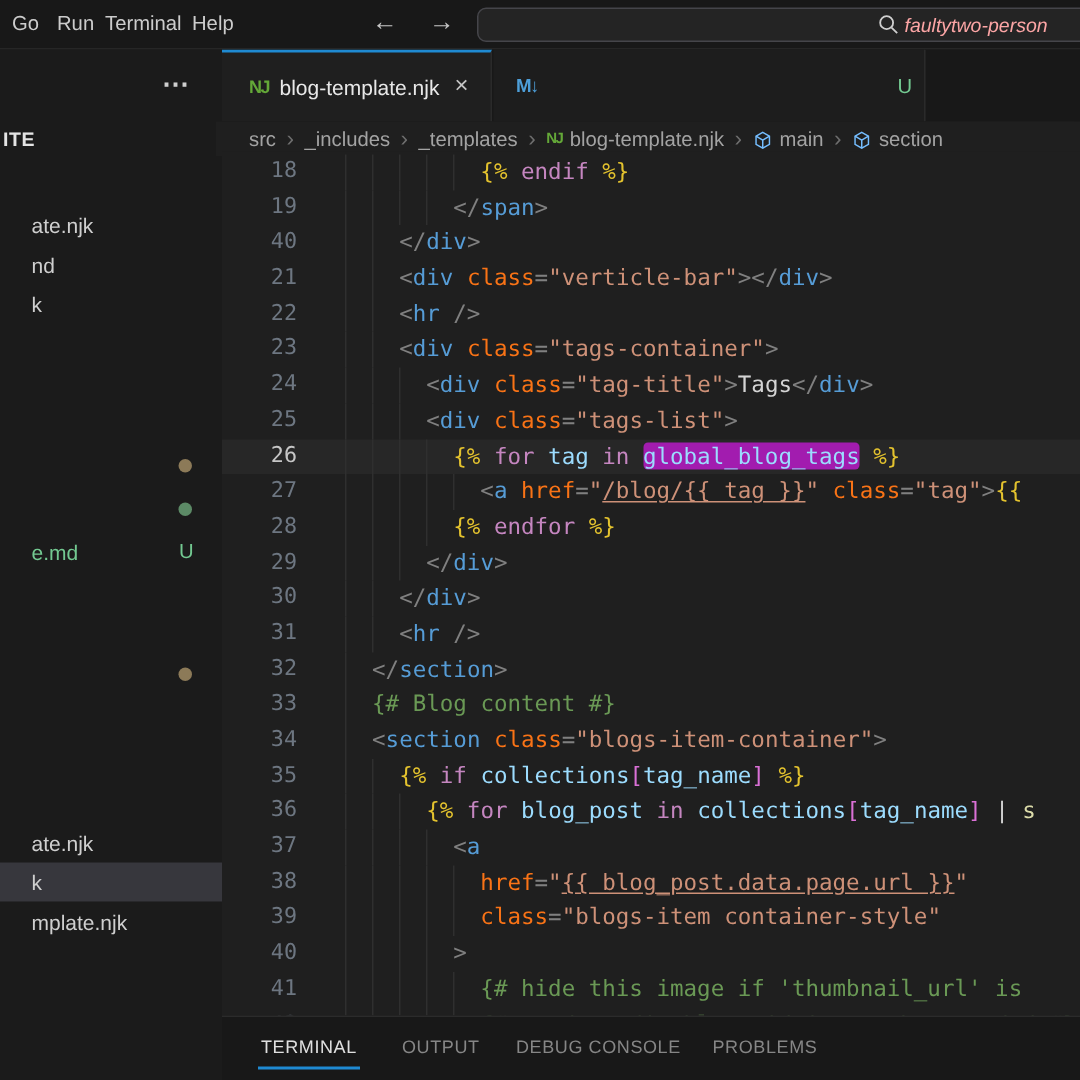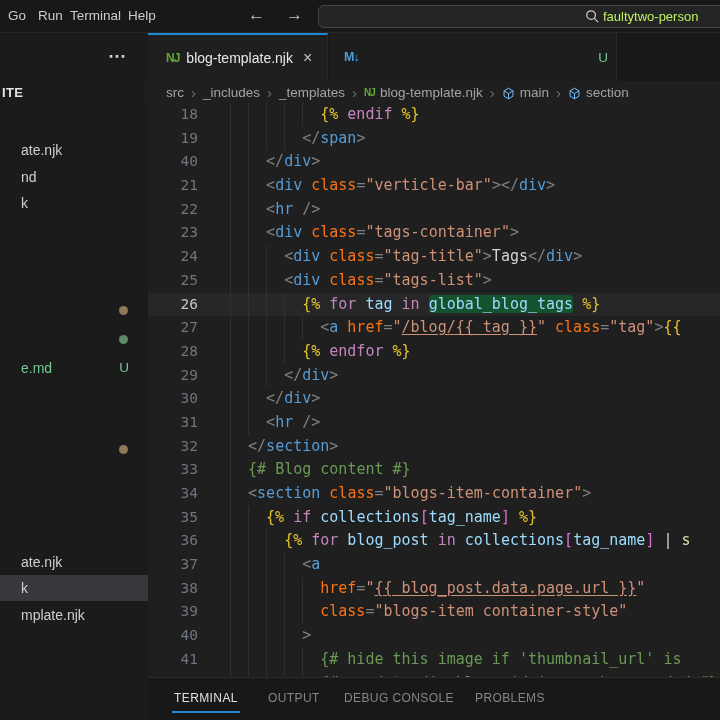--- a/index.html
+++ b/index.html
@@ -10,21 +10,21 @@
   
   #titlebar { position:absolute; left:0; top:0; width:720px; height:33px;
     background:#181818; border-bottom:1px solid #262626; overflow:hidden; }
   .menu-item { position:absolute; top:8px; font-size:13.5px; color:#cccccc; cursor:default; }
   #menu-go{left:8px} #menu-run{left:38px} #menu-terminal{left:70px} #menu-help{left:128px}
   .navarrow { position:absolute; top:5px; font-size:17px; color:#c5c5c5; }
   #nav-back{left:248px} #nav-fwd{left:286px}
   #cmdcenter { position:absolute; left:318px; top:5px; width:450px; height:23px;
     background:#242424; border:1px solid #45454a; border-radius:6px; }
   #cmd-search-icon { position:absolute; left:266px; top:3px; }
-  #cmd-text { position:absolute; left:284px; top:3px; font-size:13px; color:#bef264; white-space:nowrap; }
+  #cmd-text { position:absolute; left:284px; top:3px; font-size:13px; color:#fca5a5; white-space:nowrap;font-style:italic; }
 
   
   #sidebar { position:absolute; left:0; top:33px; width:148px; height:687px;
     background:#1b1b1b; overflow:hidden; }
   #sb-more { position:absolute; left:108px; top:12px; font-size:18px; font-weight:bold;
     color:#cfcfcf; letter-spacing:1px; }
   #sb-section { position:absolute; left:2px; top:52px; font-size:13px; font-weight:bold;
     color:#e4e4e4; letter-spacing:.4px; }
   .srow { position:absolute; left:0; width:148px; height:26px; line-height:26px;
     font-size:14px; color:#cfcfcf; white-space:nowrap;padding-left:21px; }
@@ -68,21 +68,21 @@
   .crow.cur { background:#272727; }
   .ln { flex:none; width:50px; text-align:right; color:#6d7681; font-size:14.5px; }
   .crow.cur .ln { color:#c6c6c6; }
   .lc { padding-left:32px; flex:1; }
   .ig { display:inline-block; width:2ch; height:23.7px; vertical-align:top;
     border-left:1px solid #2f2f2f; }
   .tk-g{color:#e3c22e} .tk-k{color:#c586c0} .tk-t{color:#569cd6} .tk-a{color:#f97316}
   .tk-s{color:#ce9178} .tk-p{color:#808080} .tk-v{color:#9cdcfe} .tk-c{color:#6a9955}
   .tk-w{color:#d4d4d4} .tk-pk{color:#da70d6} .tk-f{color:#dcdcaa}
   .tk-su{color:#ce9178; text-decoration:underline; text-underline-offset:2px;}
-  .tk-hl{color:#9cdcfe; background:#14532d; border-radius:3px;}
+  .tk-hl{color:#9cdcfe; background:#a21caf; border-radius:3px;}
 
   
   #panel { position:absolute; left:148px; top:677px; width:572px; height:43px;
     background:#181818; border-top:1px solid #2b2b2b; }
   .ptab { position:absolute; top:13px; font-size:12px; letter-spacing:.4px; color:#868686;
     white-space:nowrap; }
   .ptab.active { color:#e0e0e0; }
   #ptab0{left:26px} #ptab1{left:120px} #ptab2{left:196px} #ptab3{left:327px}
   #ptab-underline { position:absolute; left:24px; top:33px; width:68px; height:2px;
     background:#1f8ad2; }

